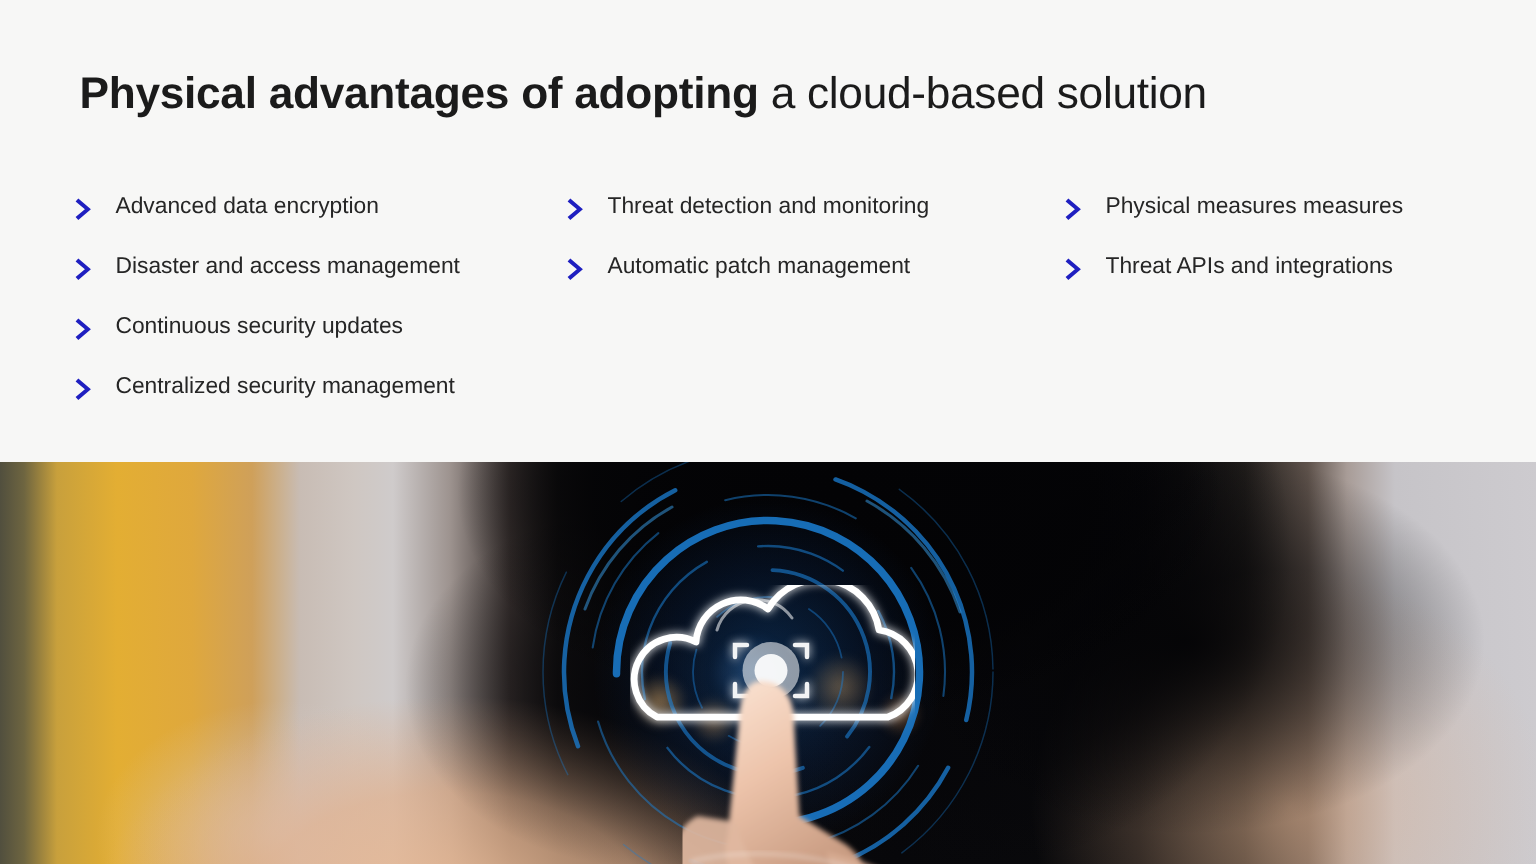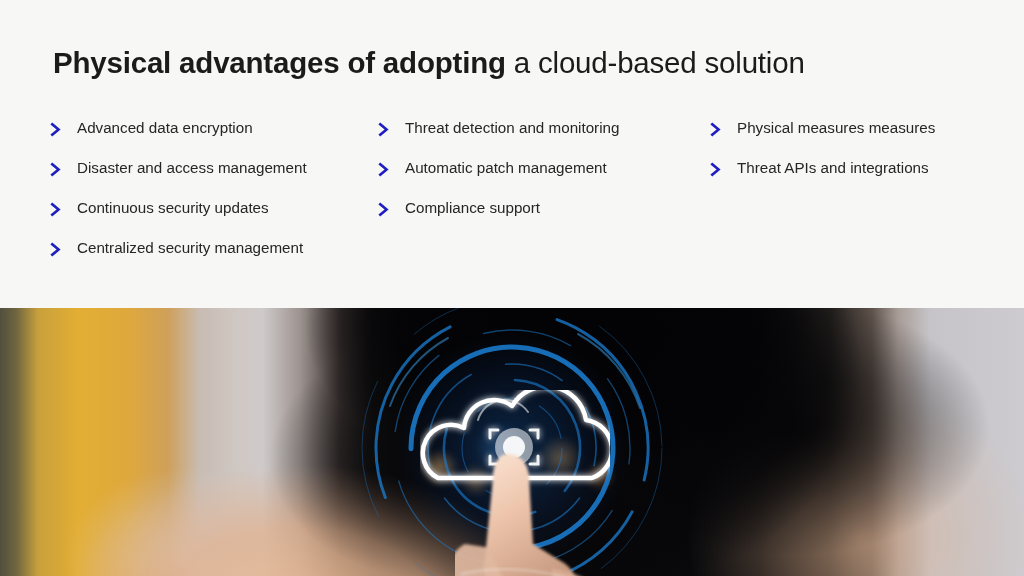--- a/index.html
+++ b/index.html
@@ -43,21 +43,21 @@
   .col {
     position: absolute;
     top: 0;
   }
   .col-1 { left: 50px;  width: 330px; }
   .col-2 { left: 378px; width: 330px; }
   .col-3 { left: 710px; width: 300px; }
 
   .bullet-row {
     display: flex;
-    align-items: center;
+    align-items: flex-end;
     height: 40px;
   }
   .chev {
     flex: 0 0 auto;
     width: 14px; height: 17px;
     margin-top: 3px;
     margin-right: 13px;
     display: block;
   }
   .chev svg { display: block; }
@@ -200,28 +200,20 @@
           <span class="bullet-text">Threat detection and monitoring</span>
         </div>
         <div class="bullet-row">
           <span class="chev">
             <svg width="14" height="17" viewBox="0 0 14 17">
                 <path d="M2.2 1.4 L10.6 8.5 L2.2 15.6 L0.4 13.6 L6.6 8.5 L0.4 3.4 Z" fill="#1f1fc0"></path>
               </svg>
           </span>
           <span class="bullet-text">Automatic patch management</span>
         </div>
-        <div class="bullet-row">
-          <span class="chev">
-            <svg width="14" height="17" viewBox="0 0 14 17">
-                <path d="M2.2 1.4 L10.6 8.5 L2.2 15.6 L0.4 13.6 L6.6 8.5 L0.4 3.4 Z" fill="#1f1fc0"></path>
-              </svg>
-          </span>
-          <span class="bullet-text">Compliance support</span>
-        </div>
       </div>
 
       <div class="col col-3">
         <div class="bullet-row">
           <span class="chev">
             <svg width="14" height="17" viewBox="0 0 14 17">
                 <path d="M2.2 1.4 L10.6 8.5 L2.2 15.6 L0.4 13.6 L6.6 8.5 L0.4 3.4 Z" fill="#1f1fc0"></path>
               </svg>
           </span>
           <span class="bullet-text">Physical measures measures</span>

